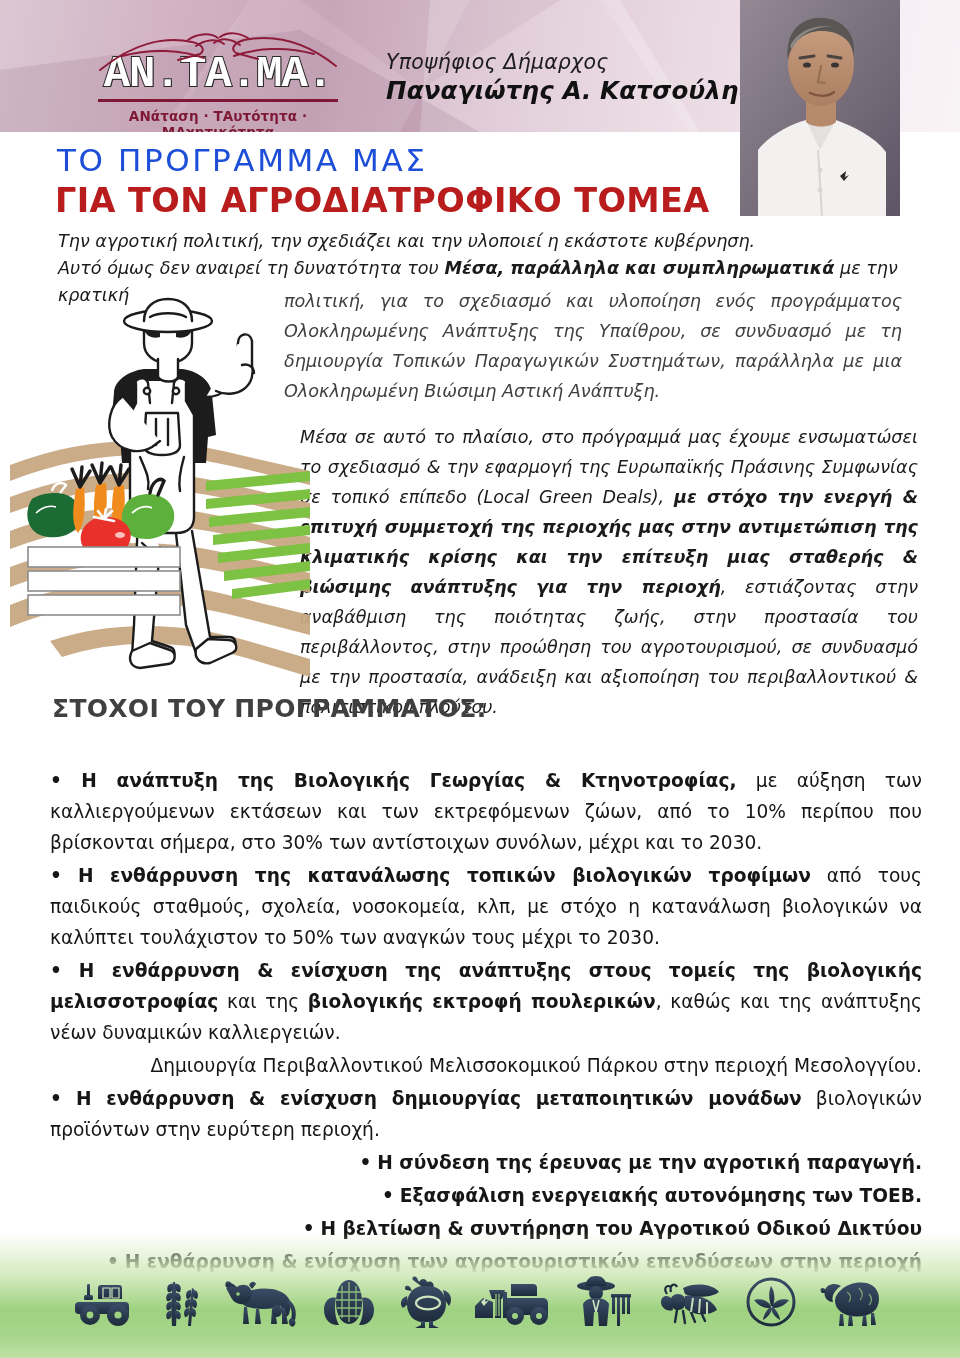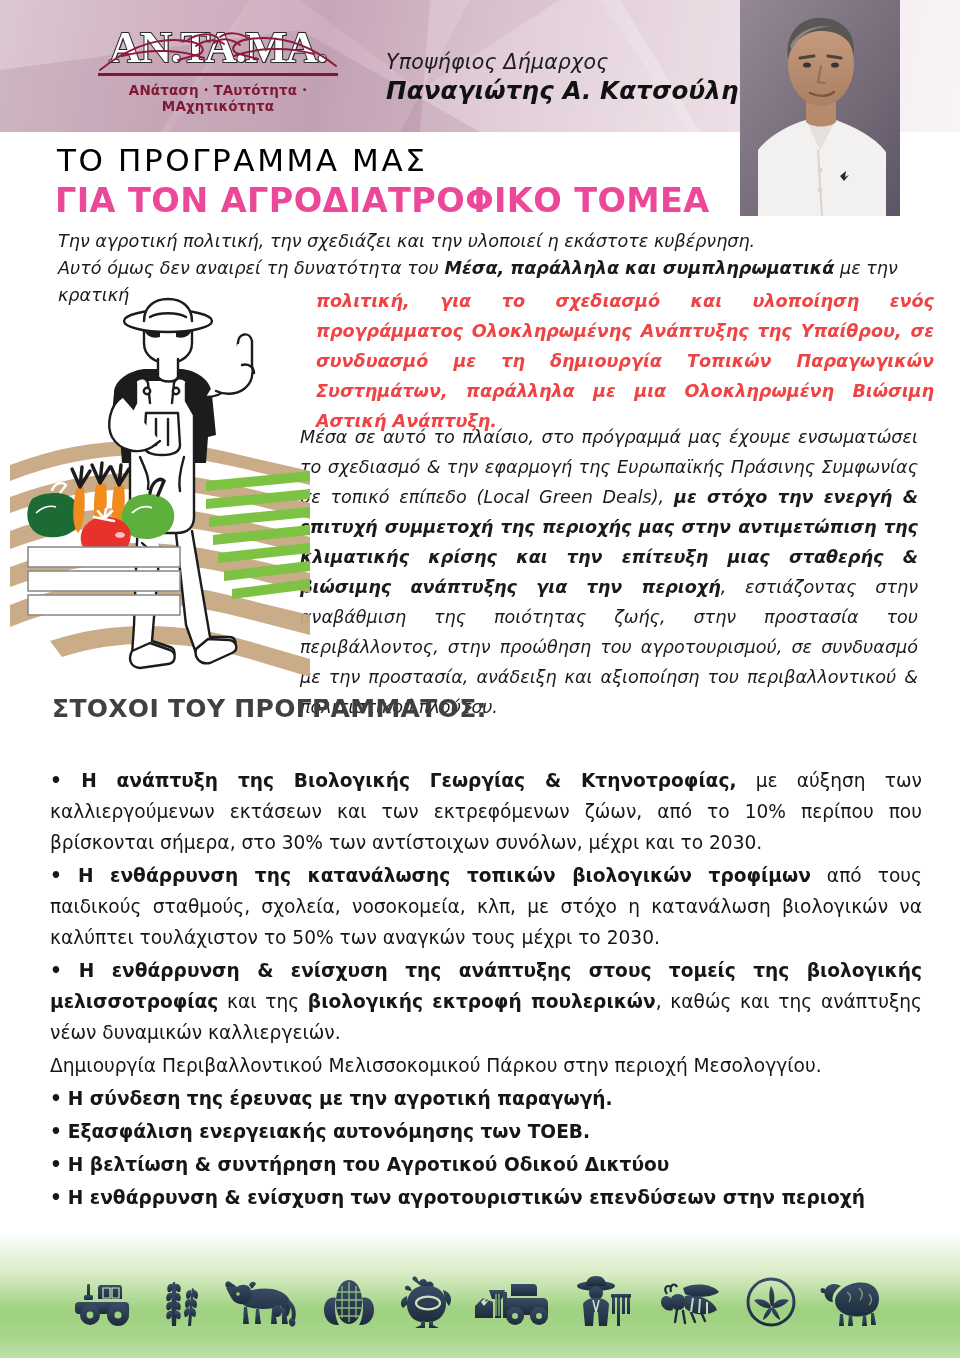--- a/index.html
+++ b/index.html
@@ -22,67 +22,67 @@
   .hdr-photo {
     position: absolute; left: 740px; top: 0; width: 160px; height: 216px;
     overflow: hidden; z-index: 6;
   }
   .photo-bg { position:absolute; inset:0;
     background: linear-gradient(135deg,#8e8391 0%, #746a7c 45%, #5f5668 100%); }
 
   
   .logo-wrap { position: absolute; left: 92px; top: 26px; width: 252px; height: 96px; z-index: 5; }
   .logo-word {
-    font-family: Liberation Serif, serif;
+    font-family: Liberation Mono, monospace;
     font-weight: 700; font-size: 44px; letter-spacing: -1px;
     color: #ffffff; -webkit-text-stroke: 2px #2b2b2b;
     paint-order: stroke fill;
-    text-align: center; line-height: 1; 
+    text-align: center; line-height: 1; margin-top: 26px;
     text-shadow: 1px 1px 0 #2b2b2b;
   }
   .logo-sub {
     margin-top: 6px; text-align: center; color: #7e1834;
     font-size: 13.5px; font-weight: 700; letter-spacing: .1px;
   }
   .logo-bar { height:3px; background:#7e1834; margin:3px 6px 0; }
 
   .cand-block { position: absolute; left: 386px; top: 50px; z-index: 5; font-style: italic; }
   .cand-role { font-size: 20.5px; color: #1c1c1c; letter-spacing: .2px; }
   .cand-name { font-size: 24.5px; font-weight: 700; color: #111; margin-top: 2px; letter-spacing: .2px; }
 
   
   .title1 {
     position: absolute; left: 57px; top: 142px;
-    font-size: 31px; letter-spacing: 2.6px; color: #000000; font-weight: 400;
+    font-size: 31px; letter-spacing: 2.6px; color: #1d4ed8; font-weight: 400;
   }
   .title2 {
     position: absolute; left: 55px; top: 181px;
-    font-size: 33.5px; letter-spacing: .4px; color: #ec4899; font-weight: 700;
+    font-size: 33.5px; letter-spacing: .4px; color: #b91c1c; font-weight: 700;
   }
 
   
   .illus { position: absolute; left: 10px; top: 285px; width: 300px; height: 400px; z-index: 1; }
 
   
   .intro-lead { position: absolute; left: 58px; top: 228px; width: 866px;
     font-style: italic; font-size: 17.6px; line-height: 27px; color:#1b1b1b; }
   .intro-lead .b { font-weight: 700; }
 
-  .para-a { position: absolute; left: 316px; top: 286px; width: 618px;
-    font-style: italic; font-size: 17.6px; line-height: 30px; text-align: justify; color:#ef4444;font-weight:bold; }
+  .para-a { position: absolute; left: 284px; top: 286px; width: 618px;
+    font-style: italic; font-size: 17.6px; line-height: 30px; text-align: justify; color:#404040; }
   .para-b { position: absolute; left: 300px; top: 422px; width: 618px;
     font-style: italic; font-size: 17.6px; line-height: 30px; text-align: justify; color:#1b1b1b; }
   .para-b .b { font-weight: 700; }
 
   
   .goals-head { position: absolute; left: 52px; top: 694px;
     font-size: 25px; font-weight: 700; color: #404040; letter-spacing: .3px; }
   .goals { position: absolute; left: 50px; top: 765px; width: 872px; }
   .goal { font-size: 18.6px; line-height: 31px; text-align: justify; color:#161616; margin-bottom: 2px; }
-  .goal.plain { text-align: left; }
+  .goal.plain { text-align: right; }
   .goal .b { font-weight: 700; }
   .goal .dot { font-weight: 700; }
 
   
   .footer {
     position: absolute; left: 0; bottom: 0; width: 960px; height: 126px;
     background: linear-gradient(180deg, rgba(255,255,255,0) 0%, #d6ebc2 34%, #9ed180 62%, #a8d68c 84%, #bfe0a8 100%);
   }
   .icons { position: absolute; left: 0; bottom: 30px; width: 960px; height: 70px;
     display: flex; align-items: flex-end; justify-content: center; gap: 22px; padding: 0 70px; }
@@ -279,20 +279,21 @@
 <div class="goals-head">ΣΤΟΧΟΙ ΤΟΥ ΠΡΟΓΡΑΜΜΑΤΟΣ:</div>
 <div class="goals">
   <div class="goal"><span class="dot">•</span> <span class="b">Η ανάπτυξη της Βιολογικής Γεωργίας &amp; Κτηνοτροφίας,</span><span> με αύξηση των καλλιεργούμενων εκτάσεων και των εκτρεφόμενων ζώων, από το 10% περίπου που βρίσκονται σήμερα, στο 30% των αντίστοιχων συνόλων, μέχρι και το 2030.</span></div>
 
   <div class="goal"><span class="dot">•</span> <span class="b">Η ενθάρρυνση της κατανάλωσης τοπικών βιολογικών τροφίμων</span><span> από τους παιδικούς σταθμούς, σχολεία, νοσοκομεία, κλπ, με στόχο η κατανάλωση βιολογικών να καλύπτει τουλάχιστον το 50% των αναγκών τους μέχρι το 2030.</span></div>
 
   <div class="goal"><span class="dot">•</span> <span class="b">Η ενθάρρυνση &amp; ενίσχυση της ανάπτυξης στους τομείς της βιολογικής μελισσοτροφίας</span><span> και της </span><span class="b">βιολογικής εκτροφή πουλερικών</span><span>, καθώς και της ανάπτυξης νέων δυναμικών καλλιεργειών.</span></div>
 
   <div class="goal plain"><span>Δημιουργία Περιβαλλοντικού Μελισσοκομικού Πάρκου στην περιοχή Μεσολογγίου.</span></div>
 
+  <div class="goal"><span class="dot">•</span> <span class="b">Η ενθάρρυνση &amp; ενίσχυση δημιουργίας μεταποιητικών μονάδων</span><span> βιολογικών προϊόντων στην ευρύτερη περιοχή.</span></div>
 
   <div class="goal plain"><span class="dot">•</span> <span class="b">Η σύνδεση της έρευνας με την αγροτική παραγωγή.</span></div>
 
   <div class="goal plain"><span class="dot">•</span> <span class="b">Εξασφάλιση ενεργειακής αυτονόμησης των ΤΟΕΒ.</span></div>
 
   <div class="goal plain"><span class="dot">•</span> <span class="b">Η βελτίωση &amp; συντήρηση του Αγροτικού Οδικού Δικτύου</span></div>
 
   <div class="goal plain"><span class="dot">•</span> <span class="b">Η ενθάρρυνση &amp; ενίσχυση των αγροτουριστικών επενδύσεων στην περιοχή</span></div>
 </div>
 

